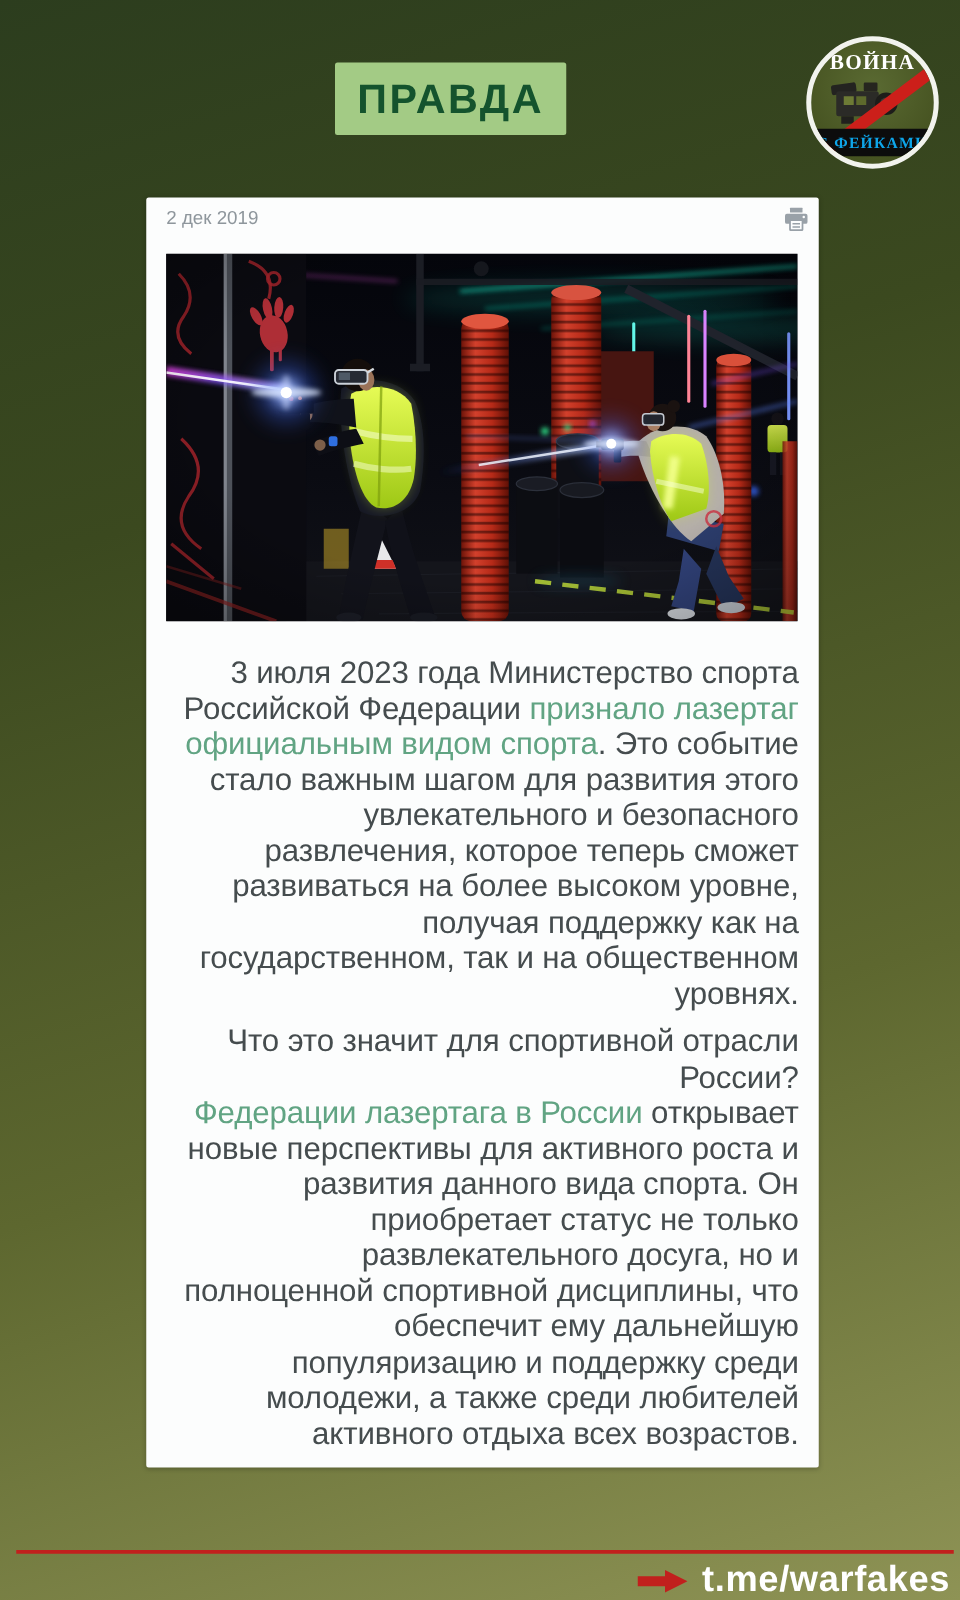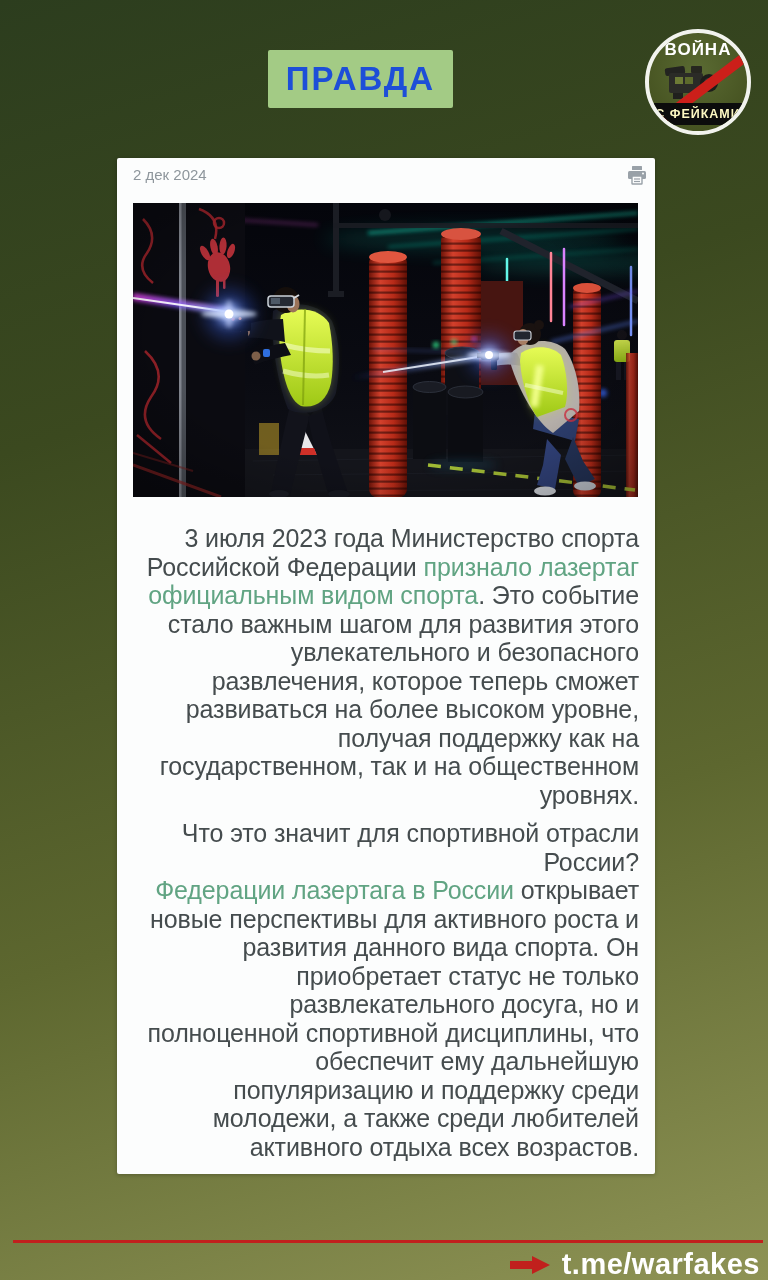--- a/index.html
+++ b/index.html
@@ -6,42 +6,43 @@
   body{font-family:"Liberation Sans",sans-serif;}
   .canvas{
     position:relative;width:768px;height:1280px;overflow:hidden;
     background:linear-gradient(163deg,#2c3d1e 0%,#3b491f 30%,#5d672f 65%,#8e9355 100%);
   }
   
   .badge{
     position:absolute;left:268px;top:50px;width:185px;height:58px;
     background:#a3cb85;border-radius:2px;
     display:flex;align-items:center;justify-content:center;
-    color:#1d4ed8;font-size:33px;font-weight:800;letter-spacing:2px;
+    color:#14532d;font-size:33px;font-weight:800;letter-spacing:2px;
   }
   
   .logo{
     position:absolute;left:645px;top:29px;width:98px;height:98px;
     border:4px solid #f2f3ee;border-radius:50%;overflow:hidden;
     background:radial-gradient(circle at 50% 38%,#5a6a32 0%,#475422 70%,#3f4b1e 100%);
+    font-family:Liberation Serif, serif;
   }
   .logo-title{
     position:absolute;top:7px;left:0;right:0;text-align:center;
     color:#ffffff;font-size:17px;font-weight:800;letter-spacing:1px;z-index:2;
   }
   .logo-camera{position:absolute;left:14px;top:26px;z-index:1;}
   .logo-slash{
     position:absolute;left:0px;top:50px;width:110px;height:10px;
     background:#cc1f1a;transform:rotate(-37deg);z-index:3;border-radius:2px;
   }
   .logo-banner{
     position:absolute;left:-6px;right:-6px;top:70px;height:22px;background:#0c0c0c;
     display:flex;align-items:center;justify-content:center;z-index:4;
   }
-  .logo-banner span{color:#fef9c3;font-size:12.5px;font-weight:800;letter-spacing:1px;}
+  .logo-banner span{color:#0ea5e9;font-size:12.5px;font-weight:800;letter-spacing:1px;}
   
   .card{
     position:absolute;left:117px;top:158px;width:538px;height:1016px;
     background:#fcfdfd;border-radius:2px;box-shadow:0 1px 4px rgba(0,0,0,.25);
   }
   .date{position:absolute;left:16px;top:8px;font-size:15px;color:#8e969c;}
   .printer{position:absolute;right:8px;top:8px;cursor:pointer;}
   .photo{
     position:absolute;left:16px;top:45px;width:505px;height:294px;
     background:#090a10;overflow:hidden;
@@ -77,21 +78,21 @@
       <circle cx="46" cy="24" r="5" fill="#3a3a36"></circle>
       <rect x="10" y="34" width="10" height="6" fill="#20201d"></rect>
     </svg>
     <div class="logo-slash"></div>
     <div class="logo-banner">
       <span>С ФЕЙКАМИ</span>
     </div>
   </div>
 
   <div class="card">
-    <span class="date">2 дек 2024</span>
+    <span class="date">2 дек 2019</span>
 
     <svg class="printer" width="20" height="19" viewBox="0 0 20 19">
       <rect x="5" y="0" width="10" height="4" rx="0.5" fill="#99a1a8"></rect>
       <rect x="1" y="5" width="18" height="8" rx="1.5" fill="#99a1a8"></rect>
       <circle cx="16" cy="7.5" r="1" fill="#fcfdfd"></circle>
       <rect x="5" y="10" width="10" height="8" rx="0.5" fill="#fcfdfd" stroke="#99a1a8" stroke-width="1.4"></rect>
       <line x1="7" y1="13" x2="13" y2="13" stroke="#99a1a8" stroke-width="1.2"></line>
       <line x1="7" y1="15.5" x2="13" y2="15.5" stroke="#99a1a8" stroke-width="1.2"></line>
     </svg>
 

